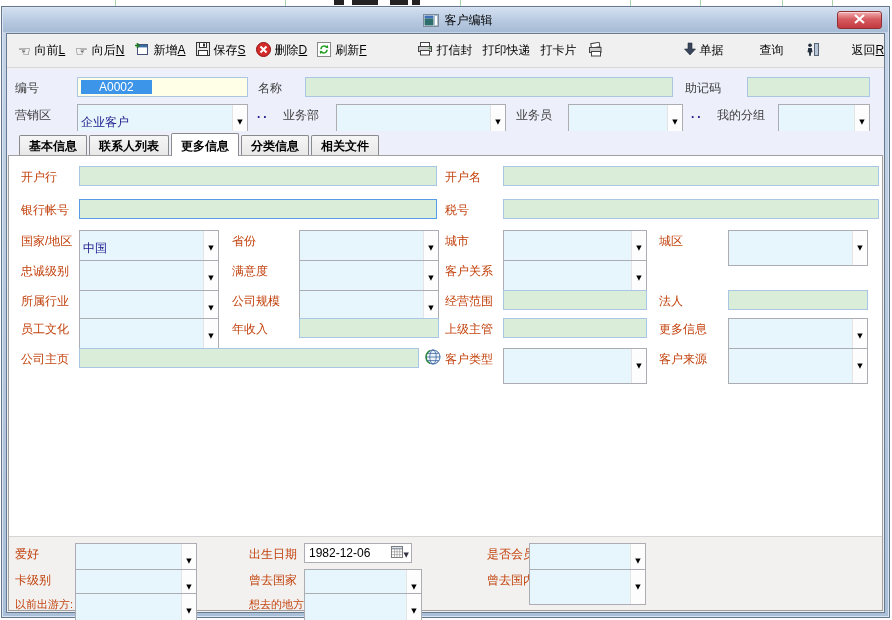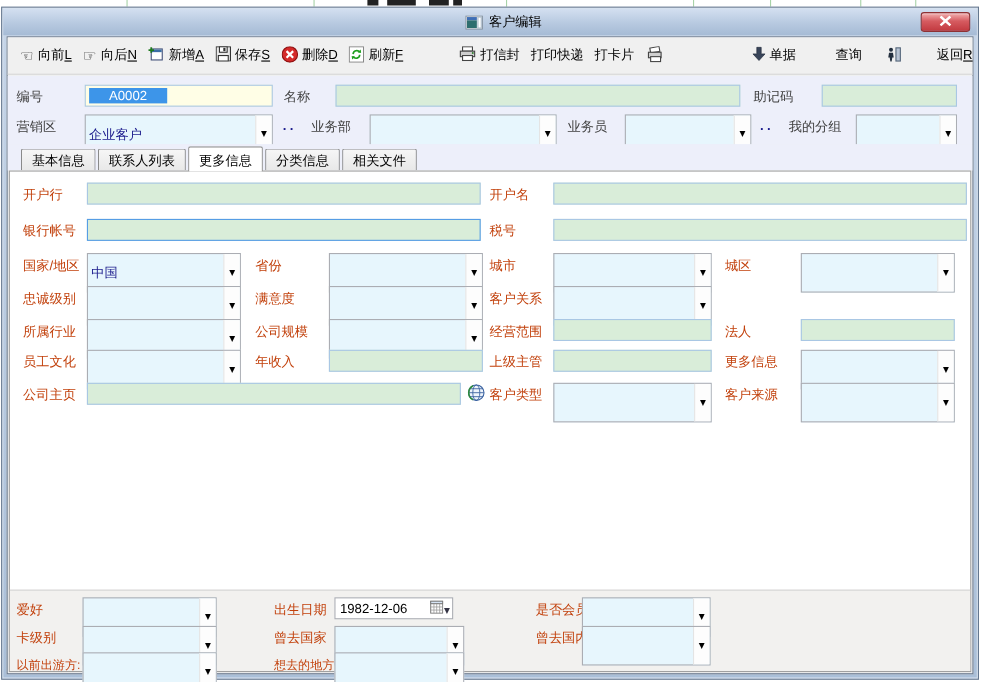--- a/index.html
+++ b/index.html
@@ -40,21 +40,21 @@
   .combo{position:absolute;height:36px;border:1px solid #abadb3;background:#e7f6fd;display:flex;align-items:center;}
   .combo .cval{flex:1;padding:0 3px;overflow:hidden;white-space:nowrap;color:#1a1a8c;}
   .combo .carr{width:15px;align-self:stretch;background:#fdfdfd;border-left:1px solid #e4e4e4;
     display:flex;align-items:center;justify-content:center;}
   .carr::after{content:"▼";font-size:7px;color:#000;font-family:"DejaVu Sans",sans-serif;}
   .dots{position:absolute;color:#1a1a8c;letter-spacing:3px;font-weight:bold;}
   
   .tabstrip{position:absolute;left:0;top:97px;right:0;height:24px;background:#edeffa;display:flex;
     align-items:flex-end;padding-left:12px;}
   .tab{border:1px solid #8a8a8a;border-bottom:none;border-radius:2px 2px 0 0;background:linear-gradient(#f6f6f6,#e8e8e8);
-    padding:2px 9px 2px 9px;height:20px;margin-right:2px;white-space:nowrap;}
+    padding:2px 9px 2px 9px;height:20px;margin-right:2px;white-space:nowrap;font-weight:bold;}
   .tab.active{background:#fff;height:23px;padding-top:4px;position:relative;z-index:2;margin-bottom:-1px;}
   
   .tabpage{position:absolute;left:1px;top:121px;right:1px;bottom:1px;background:#fff;border:1px solid #a0a0a0;z-index:1;}
   .bottomsec{position:absolute;left:0;right:0;top:380px;bottom:0;background:#f2f1ef;border-top:1px solid #d5d5d5;}
   .lbl-sm{font-size:11px;}
   .datefield{position:absolute;height:20px;border:1px solid #abadb3;background:#fff;display:flex;align-items:center;}
   .datefield .dval{flex:1;padding:0 4px;white-space:nowrap;}
   .datefield .dicons{display:flex;align-items:center;gap:1px;padding-right:2px;}
   .datefield .darr::after{content:"▼";font-size:7px;color:#334;font-family:"DejaVu Sans",sans-serif;}
   .globe{position:absolute;width:16px;height:16px;display:inline-flex;}

